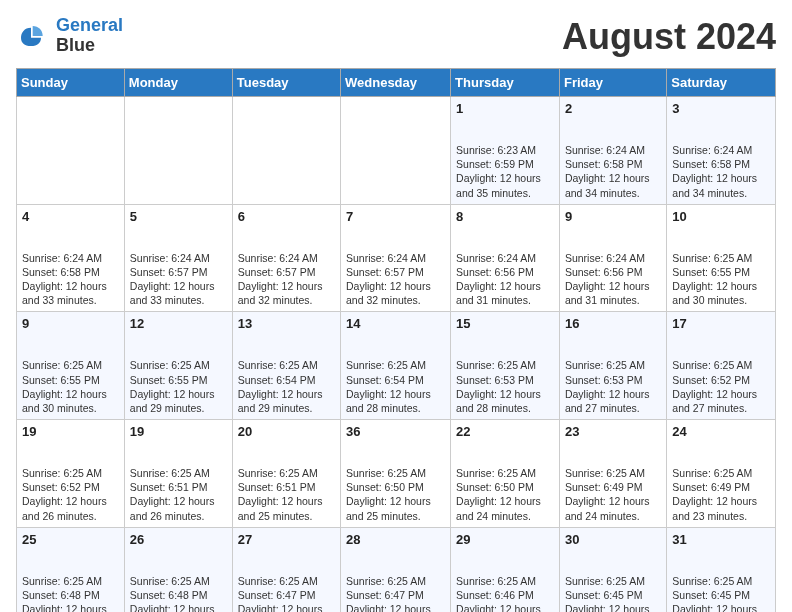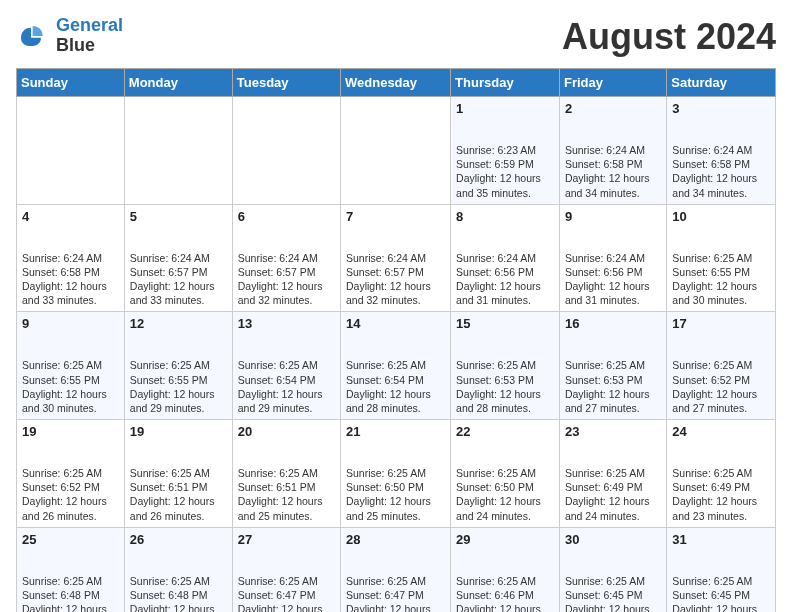--- a/index.html
+++ b/index.html
@@ -275,21 +275,21 @@
 and 26 minutes.</div>
         </td>
         <td>
           <span class="day-num">20</span>
           <div class="day-info">Sunrise: 6:25 AM
 Sunset: 6:51 PM
 Daylight: 12 hours
 and 25 minutes.</div>
         </td>
         <td>
-          <span class="day-num">21</span>
+          <span class="day-num">36</span>
           <div class="day-info">Sunrise: 6:25 AM
 Sunset: 6:50 PM
 Daylight: 12 hours
 and 25 minutes.</div>
         </td>
         <td>
           <span class="day-num">22</span>
           <div class="day-info">Sunrise: 6:25 AM
 Sunset: 6:50 PM
 Daylight: 12 hours

